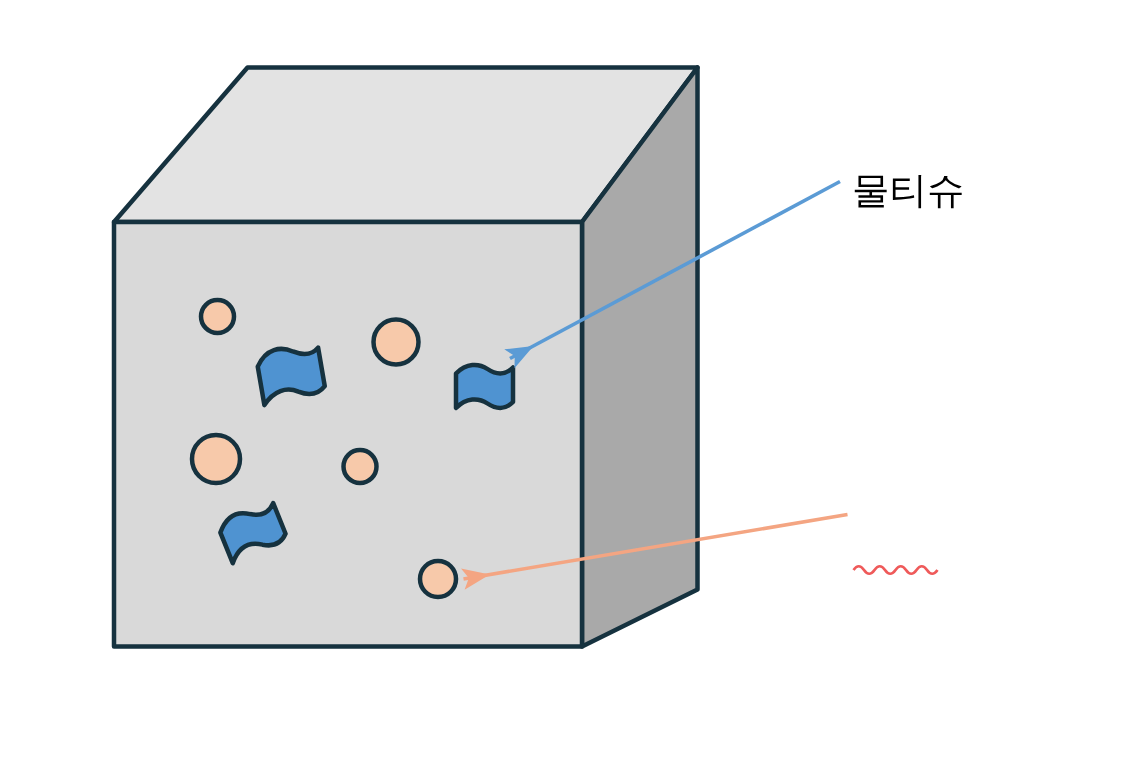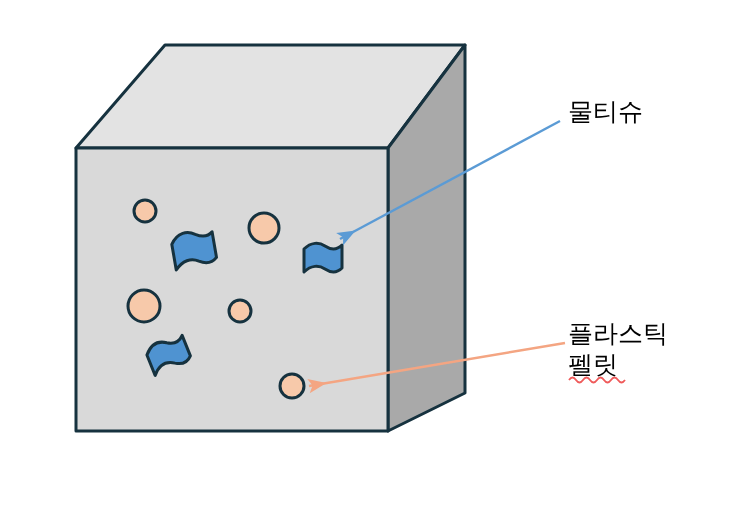--- a/index.html
+++ b/index.html
@@ -28,20 +28,21 @@
     height: 513px;
   }
   .label {
     position: absolute;
     font-family: Liberation Serif, serif;
     font-size: 25px;
     line-height: 31px;
     color: #000000;
     white-space: pre;
     letter-spacing: 0px;
+    margin-top: 16px;
   }
   #label-wipes {
     left: 568px;
     top: 96px;
   }
   #label-pellet {
     left: 568px;
     top: 318px;
   }
 </style>
@@ -92,15 +93,14 @@
     <line x1="560" y1="121" x2="340" y2="239" stroke="#5b9bd5" stroke-width="2.4" marker-end="url(#arrow-blue)"></line>
 
     <line x1="565" y1="343" x2="309" y2="386" stroke="#f4a582" stroke-width="2.4" marker-end="url(#arrow-orange)"></line>
 
     <path d="M 569 380 q 3.5 -5 7 0 q 3.5 5 7 0 q 3.5 -5 7 0 q 3.5 5 7 0
              q 3.5 -5 7 0 q 3.5 5 7 0 q 3.5 -5 7 0 q 3.5 5 7 0" fill="none" stroke="#ef5a5a" stroke-width="1.8"></path>
   </svg>
 
   <div class="label" id="label-wipes">물티슈</div>
 
-  <div class="label" id="label-pellet"><span>플라스틱</span><br><span>펠릿</span></div>
 
 </div>
 
 </body></html>

